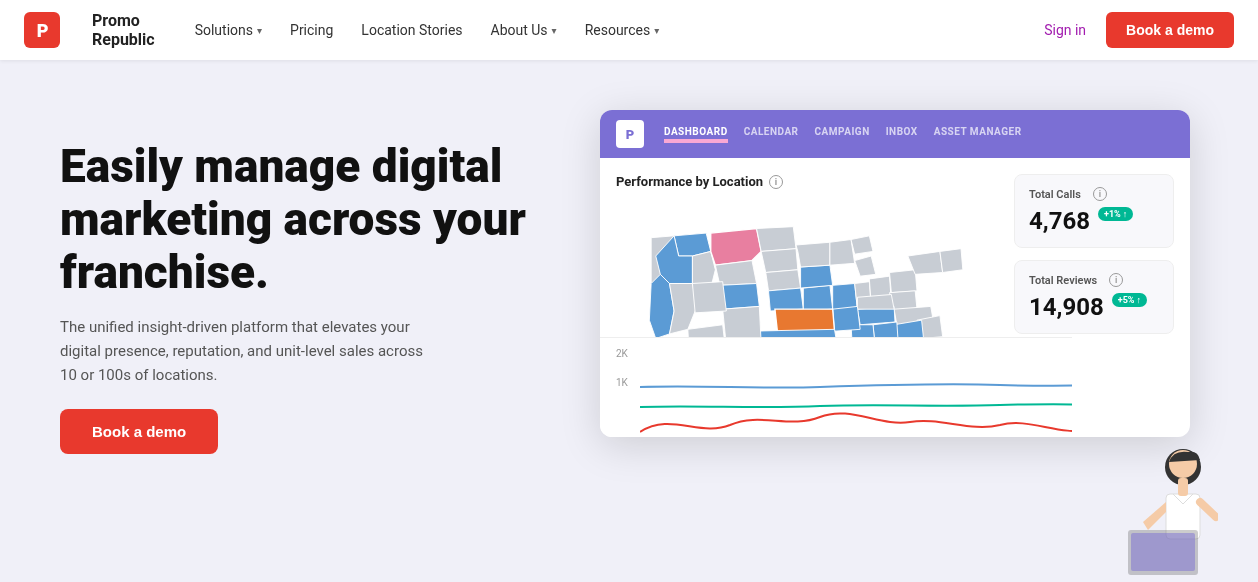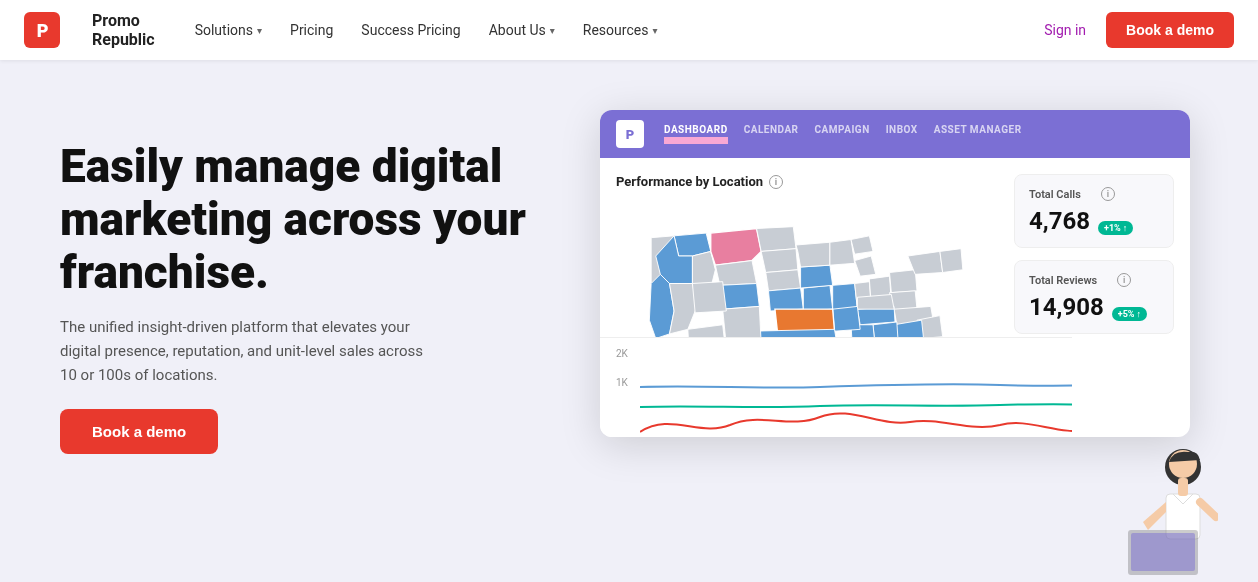--- a/index.html
+++ b/index.html
@@ -176,21 +176,21 @@
       font-size: 10px;
       color: rgba(255,255,255,0.7);
       letter-spacing: 0.5px;
       text-transform: uppercase;
       cursor: pointer;
       font-weight: bold;
     }
     .dash-nav-item.active {
       color: #fff;
       font-weight: 700;
-      border-bottom: 7px solid #f9a8d4;
+      border-bottom: 4px solid #f9a8d4;
       padding-bottom: 2px;
     }
 
     .dashboard-body {
       display: flex;
       padding: 16px;
       gap: 16px;
     }
 
     
@@ -236,26 +236,26 @@
       border-radius: 8px;
       padding: 12px 14px;
       border: 1px solid #eee;
     }
     .stat-label {
       font-size: 11px;
       color: #555;
       margin-bottom: 6px;
       display: flex;
       align-items: center;
-      gap: 20px;
+      gap: 12px;
       font-weight: 600;
     }
     .stat-value-row {
       display: flex;
-      align-items: flex-end;
+      align-items: flex-start;
       gap: 8px;
     }
     .stat-value {
       font-size: 24px;
       font-weight: 700;
       color: #111;
     }
     .stat-badge {
       background: #00b894;
       color: #fff;
@@ -327,21 +327,21 @@
   </a>
   <div class="nav-links">
     <div class="nav-item">
       <span>Solutions</span>
       <span class="chevron">▾</span>
     </div>
     <div class="nav-item">
       <span>Pricing</span>
     </div>
     <div class="nav-item">
-      <span>Success Pricing</span>
+      <span>Location Stories</span>
     </div>
     <div class="nav-item">
       <span>About Us</span>
       <span class="chevron">▾</span>
     </div>
     <div class="nav-item">
       <span>Resources</span>
       <span class="chevron">▾</span>
     </div>
   </div>

